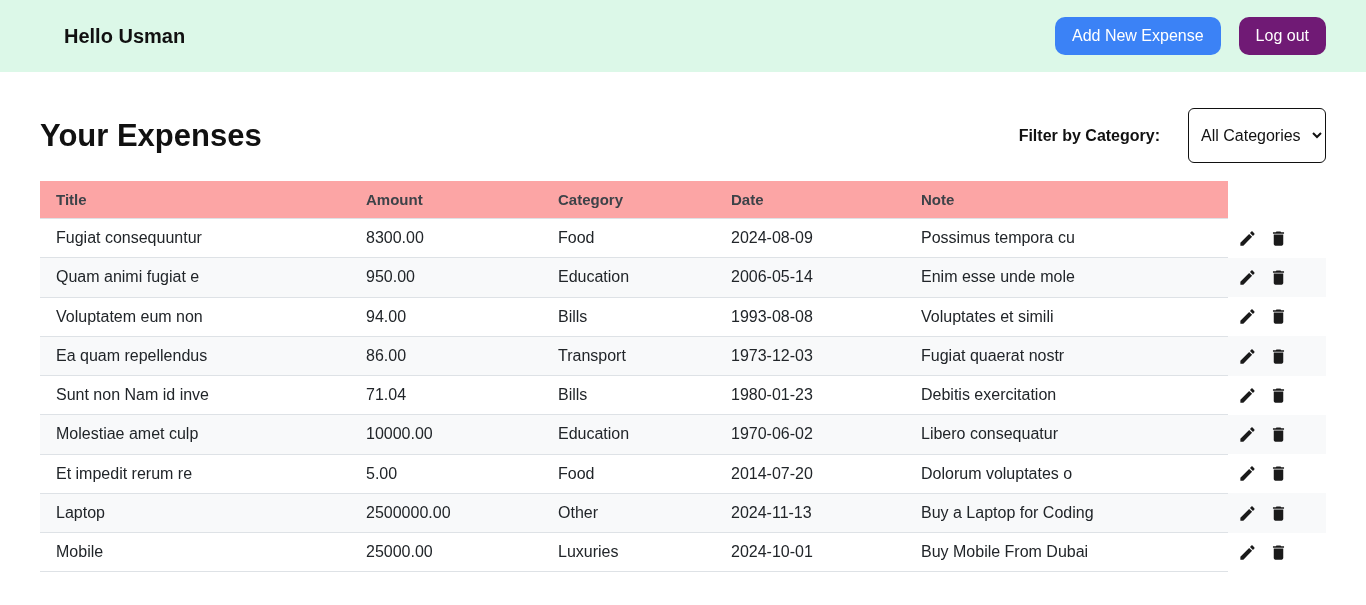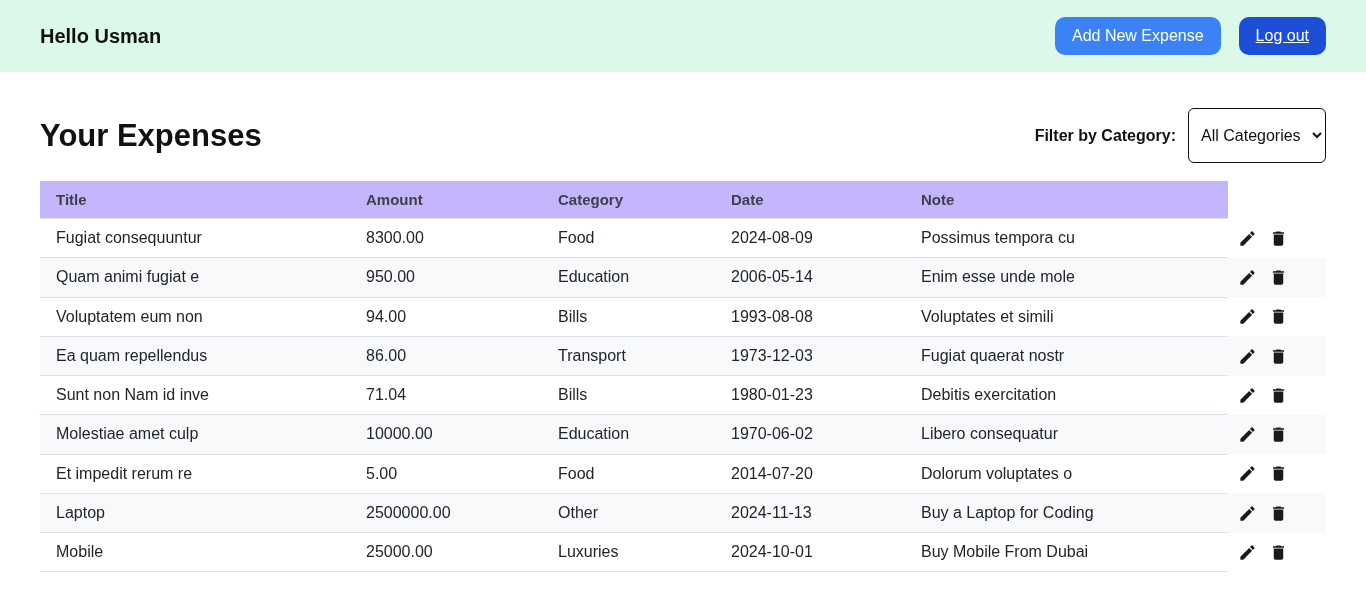--- a/index.html
+++ b/index.html
@@ -19,51 +19,52 @@
     background: #dcf8e8;
     display: flex;
     align-items: center;
     justify-content: space-between;
     padding: 0 40px;
   }
   .greeting {
     font-size: 20px;
     font-weight: 700;
     color: #111111;
+    margin-left: 24px;
   }
   .topbar-actions { display: flex; gap: 18px; }
   .btn {
     border: none;
     border-radius: 10px;
     color: #ffffff;
     font-size: 16px;
     font-family: "Liberation Sans", sans-serif;
     padding: 9px 17px;
     cursor: pointer;
     line-height: 1.25;
   }
   .btn-add { background: #3b82f6; }
-  .btn-logout { background: #1d4ed8; text-decoration: underline; }
+  .btn-logout { background: #701a75; }
 
   
   .main { padding: 0 40px; }
   .title-row {
     display: flex;
     align-items: center;
     justify-content: space-between;
     margin-top: 36px;
     margin-bottom: 18px;
   }
   .page-title {
     font-size: 31px;
     font-weight: 700;
     margin: 0;
     color: #111111;
   }
-  .filter-group { display: flex; align-items: center; gap: 12px; }
+  .filter-group { display: flex; align-items: center; gap: 28px; }
   .filter-label { font-size: 16px; font-weight: 700; color: #111111; }
   .filter-select {
     font-size: 16px;
     font-family: "Liberation Sans", sans-serif;
     padding: 17px 8px;
     border: 1.5px solid #111111;
     border-radius: 6px;
     background: #ffffff;
     color: #111111;
     min-width: 138px;
@@ -76,21 +77,21 @@
     width: 100%;
   }
   col.c-title    { width: 310px; }
   col.c-amount   { width: 192px; }
   col.c-category { width: 173px; }
   col.c-date     { width: 190px; }
   col.c-note     { width: 323px; }
   col.c-actions  { width: 98px; }
 
   thead th {
-    background: #c4b5fd;
+    background: #fca5a5;
     color: #3d4248;
     font-size: 15px;
     font-weight: 700;
     text-align: left;
     padding: 10px 16px;
     border-bottom: 1px solid #dee2e6;
   }
   thead th.actions-col {
     background: transparent;
     border-bottom: none;

